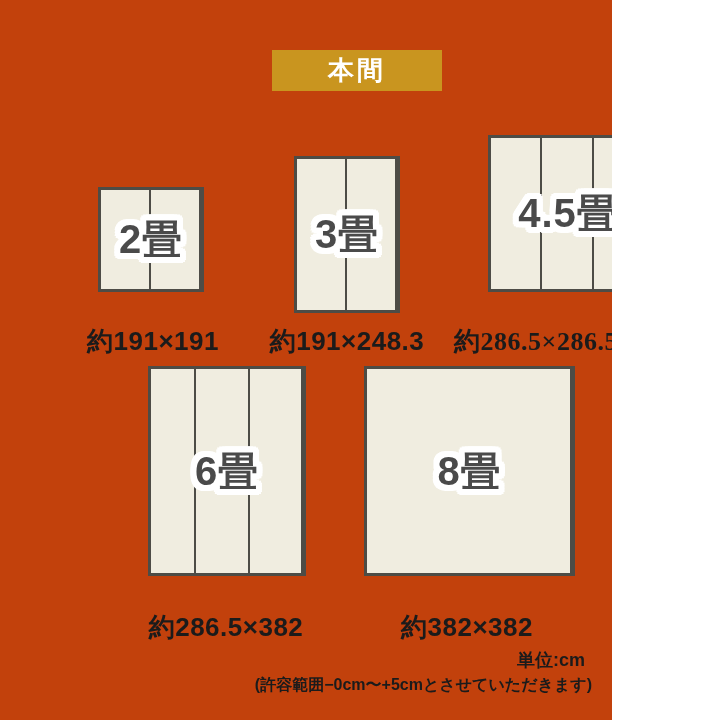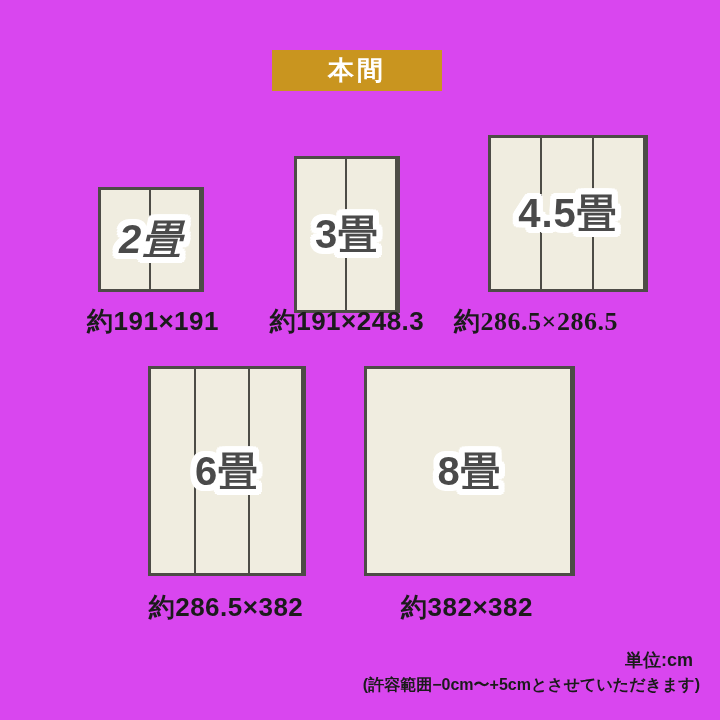--- a/index.html
+++ b/index.html
@@ -2,23 +2,23 @@
 <html><head>
 <meta charset="utf-8">
 <style>
   html, body {
     margin: 0;
     padding: 0;
     background: #ffffff;
   }
   .canvas {
     position: relative;
-    width: 720px;
+    width: 612px;
     height: 720px;
-    background: #d946ef;
+    background: #c2410c;
     font-family: "Liberation Sans", "DejaVu Sans", sans-serif;
     overflow: hidden;
   }
 
   
   .badge {
     position: absolute;
     left: 272px;
     top: 50px;
     width: 170px;
@@ -61,35 +61,36 @@
     text-shadow:
       -5px -5px 0 #fff,  0 -6px 0 #fff,  5px -5px 0 #fff,
       -6px  0   0 #fff,  6px  0   0 #fff,
       -5px  5px 0 #fff,  0  6px 0 #fff,  5px  5px 0 #fff,
       -3px -6px 0 #fff,  3px -6px 0 #fff,
       -6px -3px 0 #fff,  6px -3px 0 #fff,
       -6px  3px 0 #fff,  6px  3px 0 #fff,
       -3px  6px 0 #fff,  3px  6px 0 #fff;
   }
 
-  .mat-2  { left:  98px; top: 187px; width: 106px; height: 105px; font-style: italic; }
+  .mat-2  { left:  98px; top: 187px; width: 106px; height: 105px; }
   .mat-3  { left: 294px; top: 135px; width: 106px; height: 157px; margin-top: 21px; }
   .mat-45 { left: 488px; top: 135px; width: 160px; height: 157px; }
   .mat-6  { left: 148px; top: 366px; width: 158px; height: 210px; gap: 8px; }
   .mat-8  { left: 364px; top: 366px; width: 211px; height: 210px; flex-direction: column; }
 
   
   .dim {
     position: absolute;
     transform: translateX(-50%);
     font-size: 26px;
     font-weight: 600;
     color: #1b1b1b;
     white-space: nowrap;
     letter-spacing: 0.5px;
+    margin-top: 20px;
   }
   .dim-2  { left: 153px; top: 304px; }
   .dim-3  { left: 347px; top: 304px; }
   .dim-45 { left: 536px; top: 304px; font-family: Liberation Serif, serif; }
   .dim-6  { left: 226px; top: 590px; }
   .dim-8  { left: 467px; top: 590px; }
 
   
   .unit-note {
     position: absolute;

